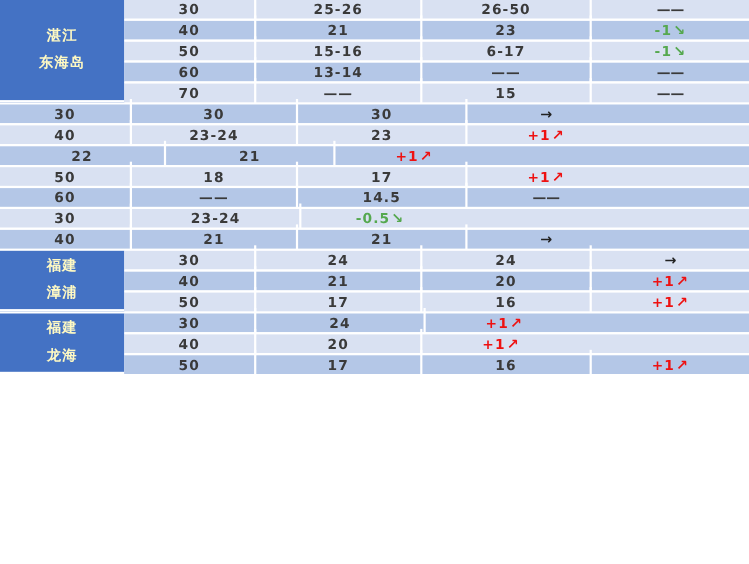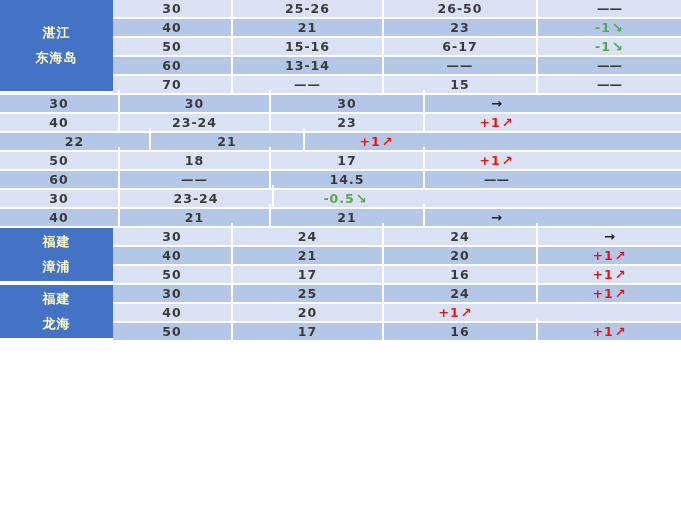--- a/index.html
+++ b/index.html
@@ -229,21 +229,20 @@
     </div>
     <div class="group-sep"></div>
     <div class="group-block">
       <div class="region-cell">
         <span class="rl">福建</span>
         <span class="rl">龙海</span>
       </div>
       <div class="rows-wrap">
         <div class="data-row dark">
           <div class="cell c1">30</div>
-          <div class="cell c2">25</div>
           <div class="cell c3">24</div>
           <div class="cell c4"><span class="trend-up">+1</span><span class="arr trend-up">↗</span></div>
         </div>
         <div style="height: 2px; background: rgb(255, 255, 255);"></div>
         <div class="data-row light">
           <div class="cell c1">40</div>
           <div class="cell c2">20</div>
           <div class="cell c4"><span class="trend-up">+1</span><span class="arr trend-up">↗</span></div>
         </div>
         <div style="height: 2px; background: rgb(255, 255, 255);"></div>

